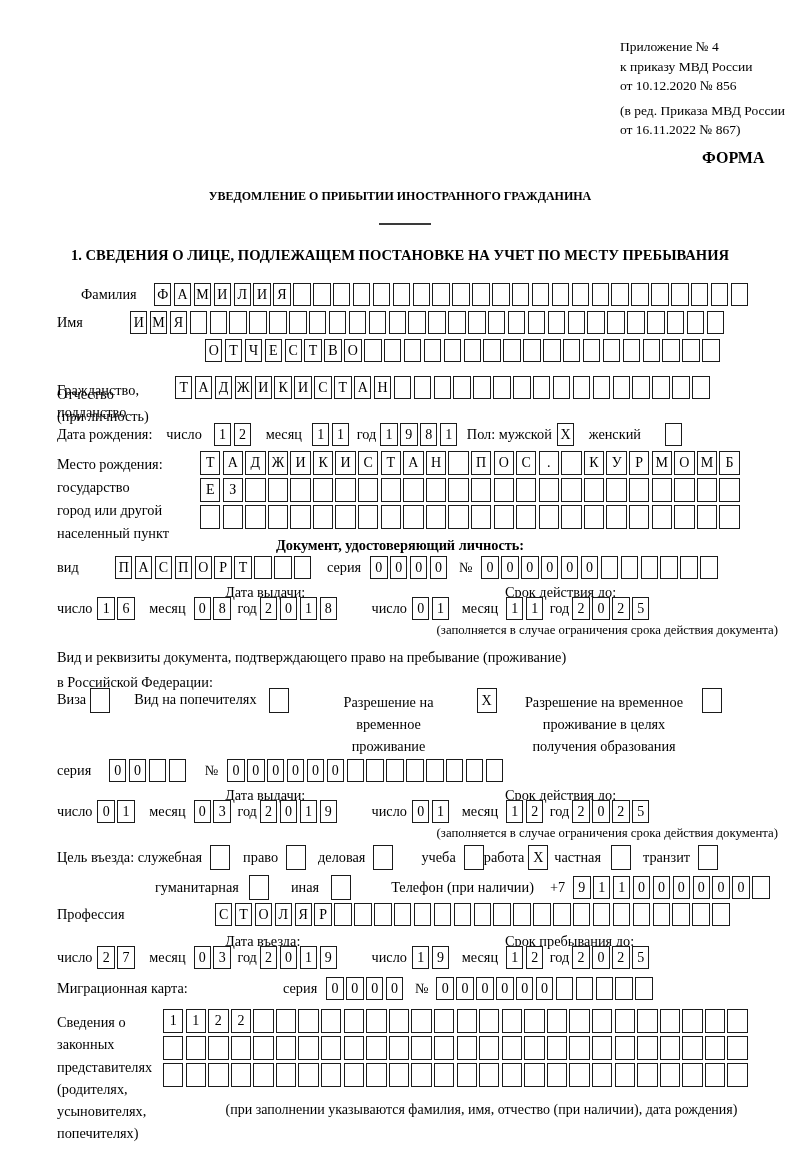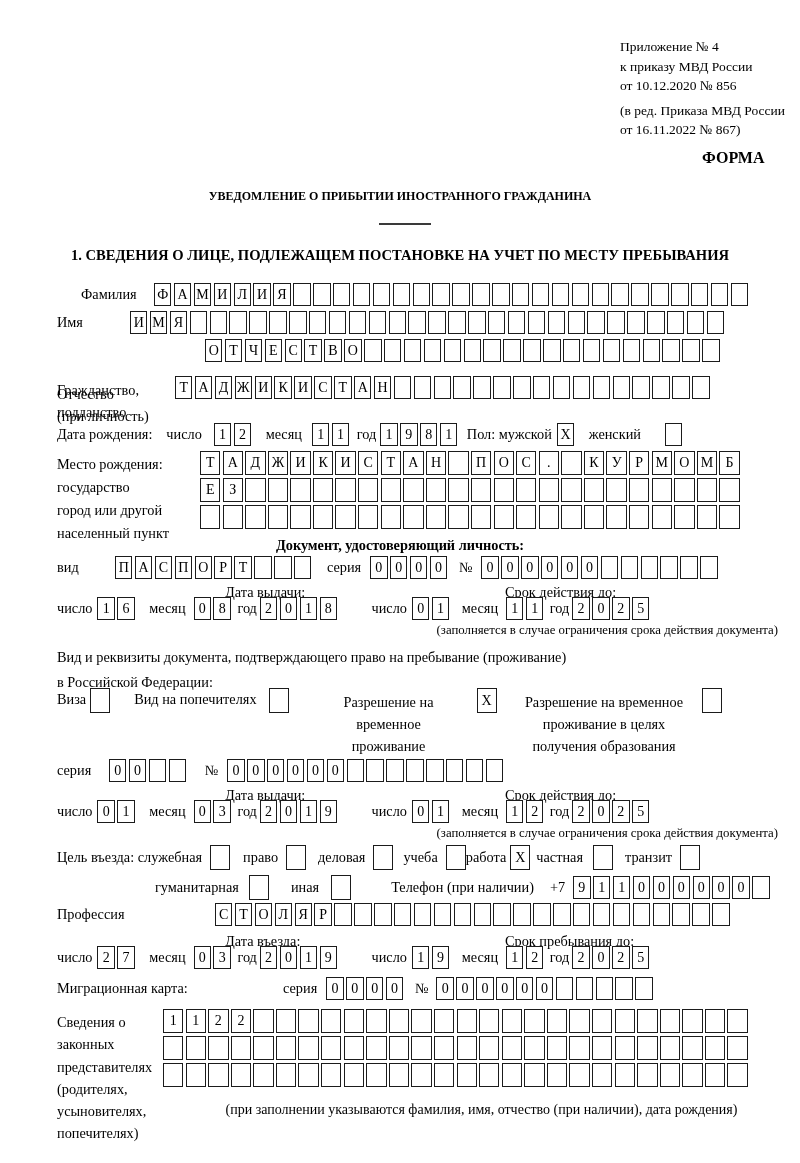--- a/index.html
+++ b/index.html
@@ -486,21 +486,21 @@
         <span class="ck"></span>
       </span>
     <span style="margin-left:13px;">право</span>
     <span class="cells" style="margin-left:8px;">
         <span class="ck"></span>
       </span>
     <span style="margin-left:12px;">деловая</span>
     <span class="cells" style="margin-left:8px;">
         <span class="ck"></span>
       </span>
-    <span style="margin-left:10px;">учеба</span>
+    <span style="margin-left:28px;">учеба</span>
     <span class="cells" style="margin-left:8px;">
         <span class="ck"></span>
       </span>
     <span style="">работа</span>
     <span class="cells" style="margin-left:4px;">
         <span class="ck">X</span>
       </span>
     <span style="margin-left:6px;">частная</span>
     <span class="cells" style="margin-left:10px;">
         <span class="ck"></span>

